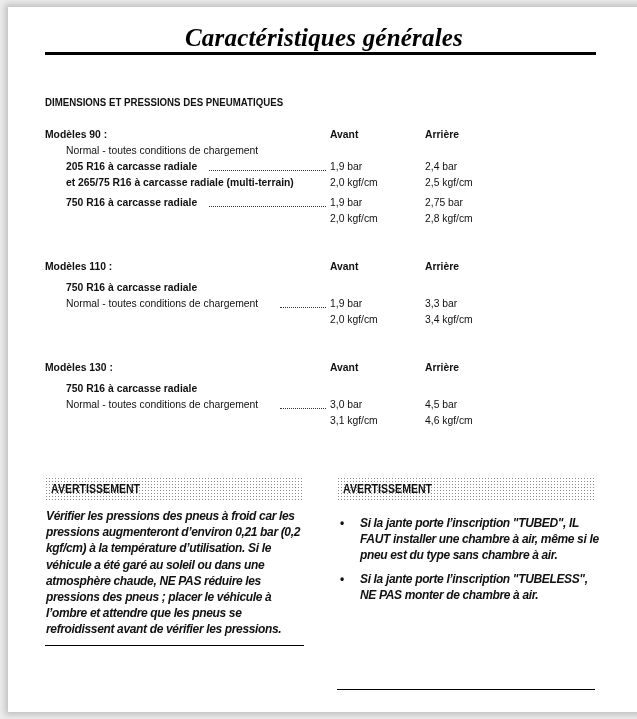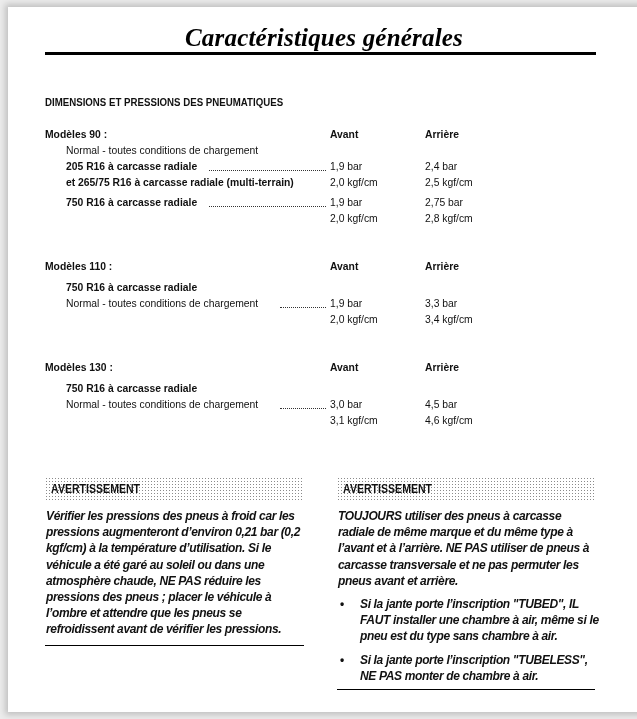--- a/index.html
+++ b/index.html
@@ -150,21 +150,20 @@
   <div class="warn-header" style="left:37px;width:259px;">
     <span>AVERTISSEMENT</span>
   </div>
   <div class="warn-body" style="left:38px;top:501px;width:262px;">Vérifier les pressions des pneus à froid car les pressions augmenteront d’environ 0,21 bar (0,2 kgf/cm) à la température d’utilisation. Si le véhicule a été garé au soleil ou dans une atmosphère chaude, NE PAS réduire les pressions des pneus ; placer le véhicule à l’ombre et attendre que les pneus se refroidissent avant de vérifier les pressions.</div>
   <div class="warn-rule" style="left:37px;width:259px;top:638px;"></div>
 
   <div class="warn-header" style="left:329px;width:258px;">
     <span>AVERTISSEMENT</span>
   </div>
   <div class="warn-body" style="left:330px;top:501px;width:262px;">
-    <div>TOUJOURS utiliser des pneus à carcasse radiale de même marque et du même type à l’avant et à l’arrière. NE PAS utiliser de pneus à carcasse transversale et ne pas permuter les pneus avant et arrière.</div>
     <div class="bullet-item">
       <span class="dot">•</span>
       <span>Si la jante porte l’inscription "TUBED", IL FAUT installer une chambre à air, même si le pneu est du type sans chambre à air.</span>
     </div>
     <div class="bullet-item">
       <span class="dot">•</span>
       <span>Si la jante porte l’inscription "TUBELESS", NE PAS monter de chambre à air.</span>
     </div>
   </div>
   <div class="warn-rule" style="left:329px;width:258px;top:682px;"></div>

